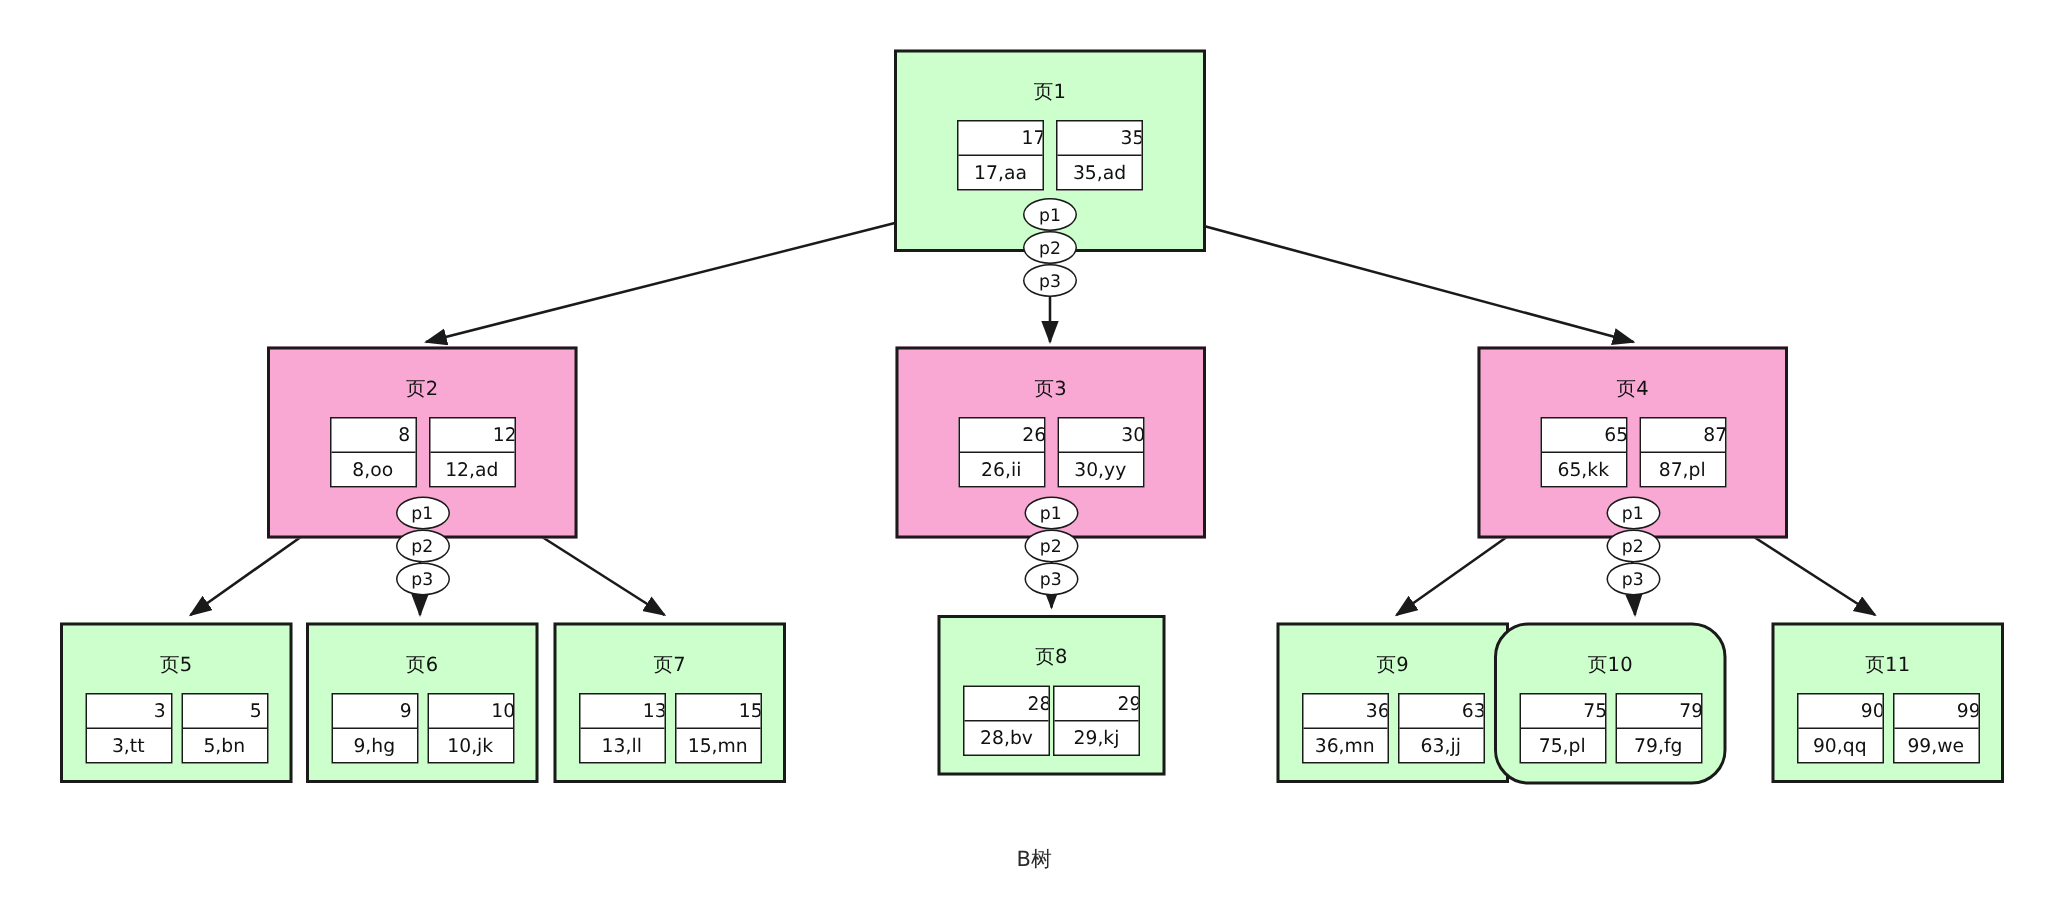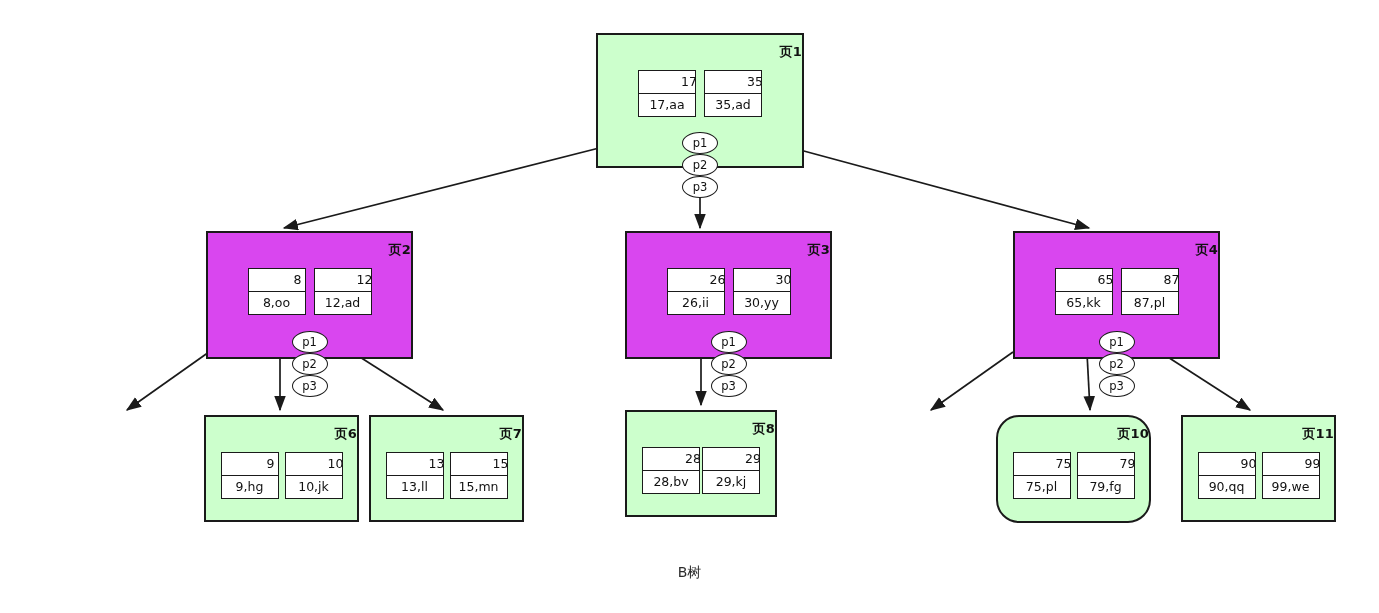--- a/index.html
+++ b/index.html
@@ -29,31 +29,30 @@
     height: 613px;
     pointer-events: none;
   }
   .node {
     position: absolute;
     box-sizing: border-box;
     border: 2px solid #1a1a1a;
     background: #ccffcc;
   }
   .node.level1 { background: #ccffcc; }
-  .node.level2 { background: #d946ef; margin-left: 28px; }
+  .node.level2 { background: #f9a8d4; }
   .node.leaf   { background: #ccffcc; }
 
   .node-title {
-    text-align: right;
+    text-align: center;
     font-size: 13px;
     color: #111111;
     line-height: 1;
-    padding-top: 10px;
+    padding-top: 20px;
     letter-spacing: 0.2px;
-    font-weight: bold;
   }
   .cells {
     display: flex;
     justify-content: center;
     gap: 8px;
     margin-top: 12px;
   }
   .cell {
     box-sizing: border-box;
     border: 1.6px solid #1a1a1a;
@@ -199,20 +198,33 @@
         <div class="val">87,pl</div>
       </div>
     </div>
     <div class="ptrs" style="top:98px; padding:0 8px;">
       <div class="ptr">p1</div>
       <div class="ptr">p2</div>
       <div class="ptr">p3</div>
     </div>
   </div>
 
+  <div class="node leaf" style="left:40px; top:415px; width:155px; height:107px;">
+    <div class="node-title">页5</div>
+    <div class="cells" style="gap:6px;">
+      <div class="cell" style="width:58px;">
+        <div class="key">3</div>
+        <div class="val">3,tt</div>
+      </div>
+      <div class="cell" style="width:58px;">
+        <div class="key">5</div>
+        <div class="val">5,bn</div>
+      </div>
+    </div>
+  </div>
 
   <div class="node leaf" style="left:204px; top:415px; width:155px; height:107px;">
     <div class="node-title">页6</div>
     <div class="cells" style="gap:6px;">
       <div class="cell" style="width:58px;">
         <div class="key">9</div>
         <div class="val">9,hg</div>
       </div>
       <div class="cell" style="width:58px;">
         <div class="key">10</div>
@@ -242,20 +254,33 @@
         <div class="key">28</div>
         <div class="val">28,bv</div>
       </div>
       <div class="cell" style="width:58px;">
         <div class="key">29</div>
         <div class="val">29,kj</div>
       </div>
     </div>
   </div>
 
+  <div class="node leaf" style="left:851px; top:415px; width:155px; height:107px;">
+    <div class="node-title">页9</div>
+    <div class="cells" style="gap:6px;">
+      <div class="cell" style="width:58px;">
+        <div class="key">36</div>
+        <div class="val">36,mn</div>
+      </div>
+      <div class="cell" style="width:58px;">
+        <div class="key">63</div>
+        <div class="val">63,jj</div>
+      </div>
+    </div>
+  </div>
 
   <div class="node leaf" style="left:996px; top:415px; width:155px; height:108px;border-radius:23px;">
     <div class="node-title">页10</div>
     <div class="cells" style="gap:6px;">
       <div class="cell" style="width:58px;">
         <div class="key">75</div>
         <div class="val">75,pl</div>
       </div>
       <div class="cell" style="width:58px;">
         <div class="key">79</div>

